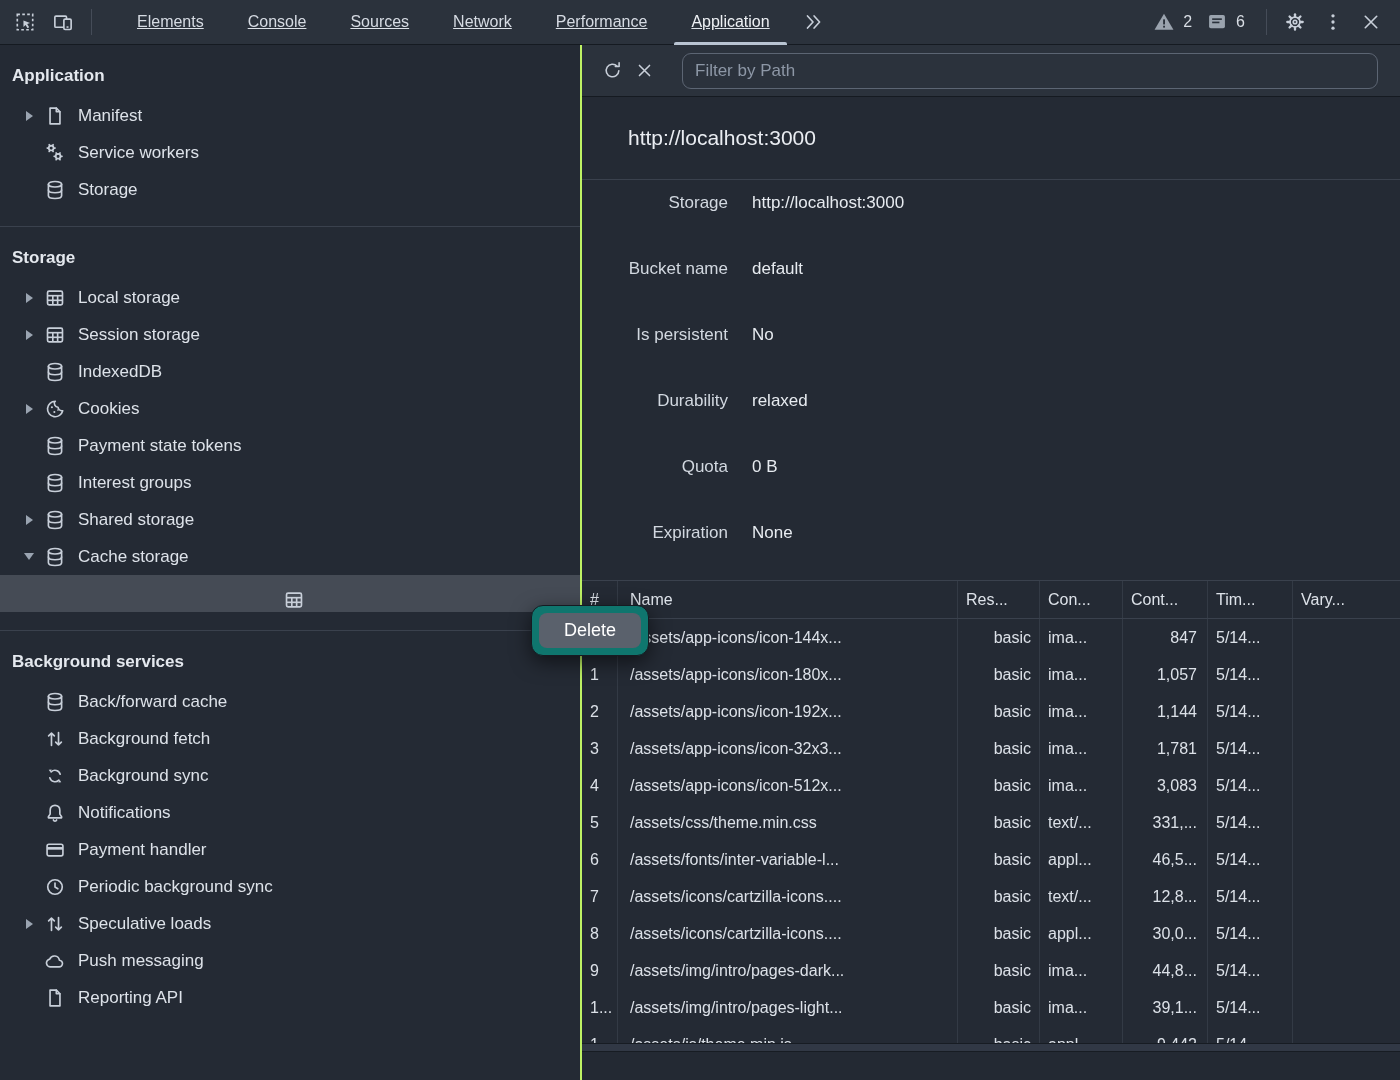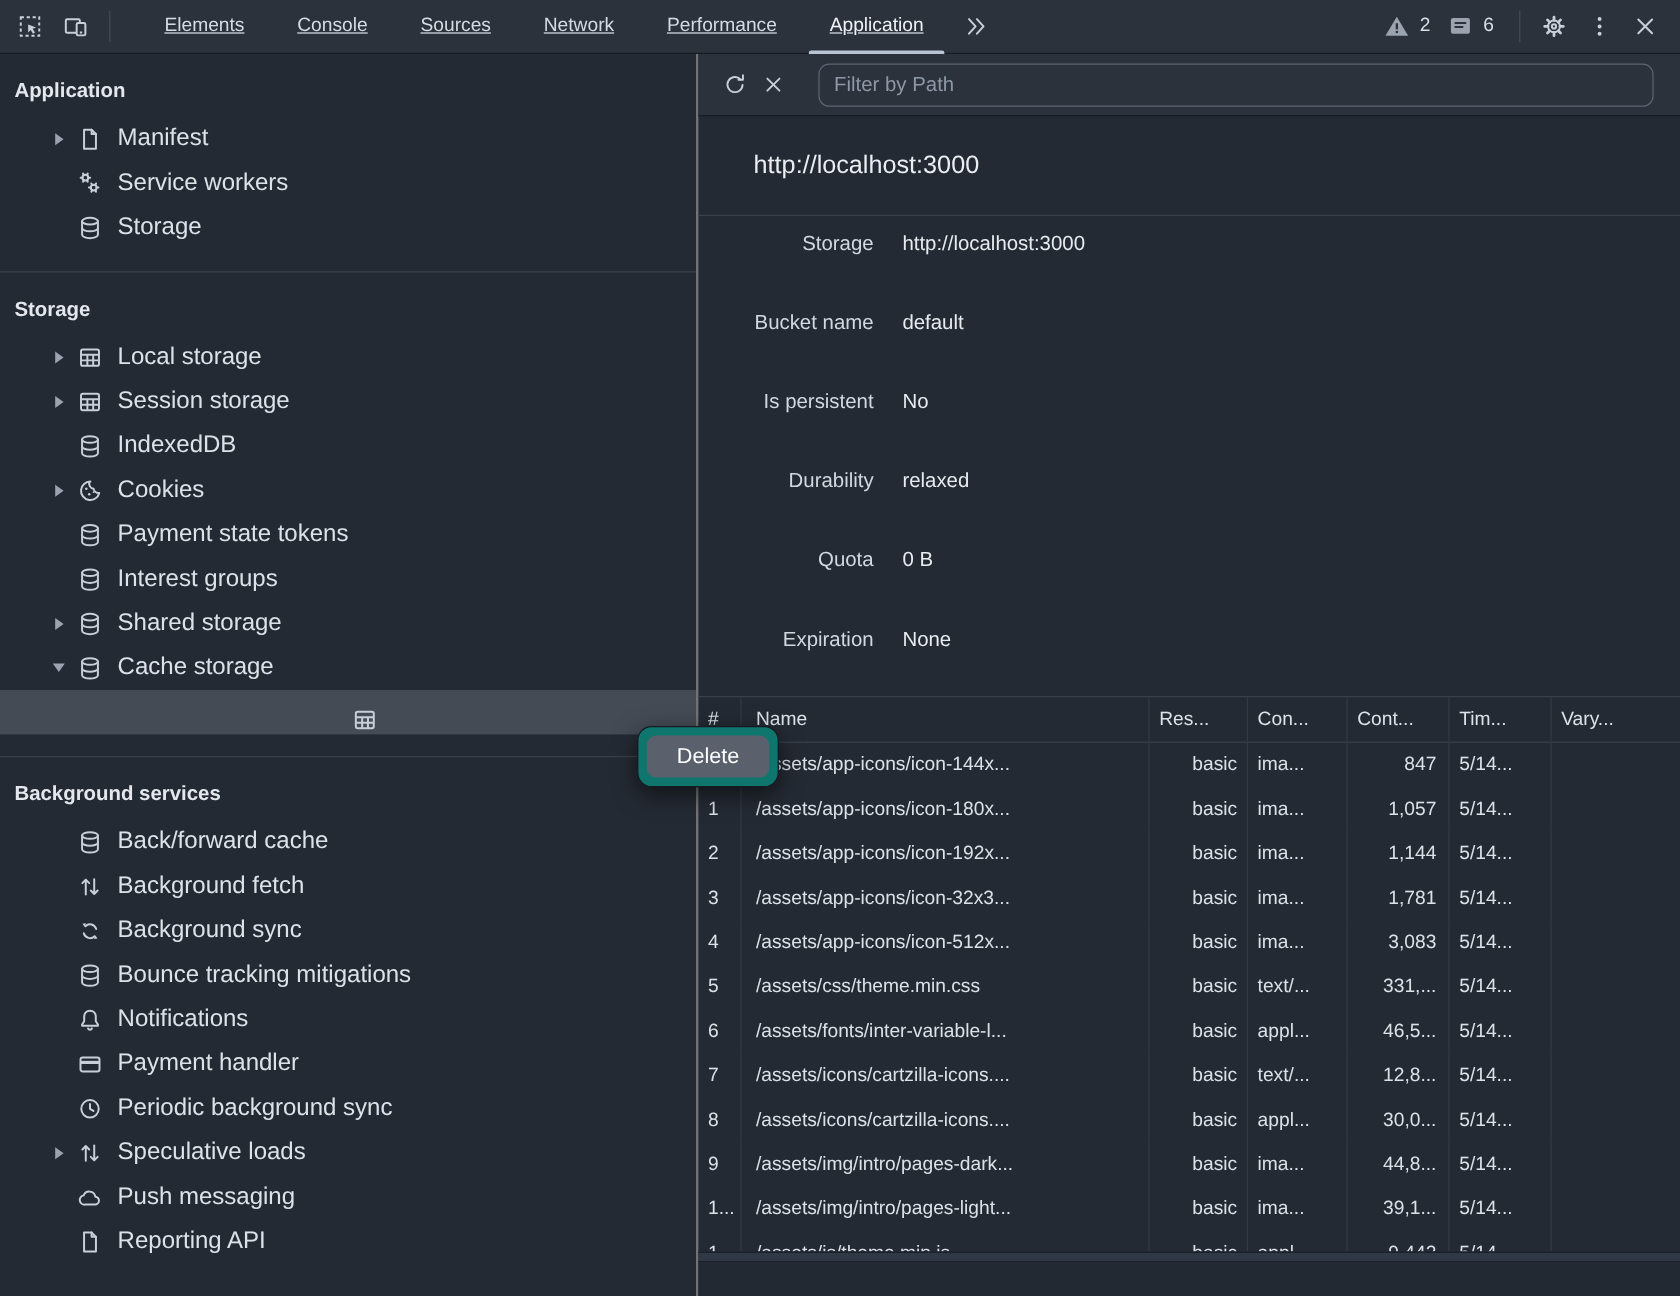--- a/index.html
+++ b/index.html
@@ -24,34 +24,34 @@
   .statgrp{display:flex;align-items:center;}
   .count{font-size:16px;color:#d9dee5;margin:0 12px 0 6px;}
 
   
   .body{display:flex;height:1035px;}
   aside{width:580px;flex:none;background:#242a34;overflow:hidden;}
   .section{border-bottom:1px solid #3a414d;padding:16px 0 18px;}
   .section:last-child{border-bottom:none;}
   .sec-h{height:30px;line-height:30px;padding-left:12px;font-size:17px;font-weight:600;
          color:#e4e8ee;margin-bottom:6px;}
-  .titem{height:37px;display:flex;align-items:center;font-size:20px;color:#dde2e9;white-space:nowrap;padding-left:20px;}
+  .titem{height:37px;display:flex;align-items:center;font-size:17px;color:#dde2e9;white-space:nowrap;}
   .titem.selected{background:#454b55;color:#f2f4f7;flex-direction:column;}
   .exp{width:14px;height:14px;margin-left:22px;flex:none;display:flex;align-items:center;justify-content:center;}
   .titem.child .exp{margin-left:42px;}
   .exp.collapsed::before{content:'';border-left:7px solid #9aa4b1;border-top:5px solid transparent;
          border-bottom:5px solid transparent;}
   .exp.expanded::before{content:'';border-top:7px solid #9aa4b1;border-left:5px solid transparent;
          border-right:5px solid transparent;}
   .ic{margin-left:8px;flex:none;display:flex;}
   .ic svg{width:22px;height:22px;display:block;}
   .tlabel{margin-left:12px;overflow:hidden;text-overflow:ellipsis;}
 
   
-  main{flex:1;display:flex;flex-direction:column;background:#242a34;border-left:2px solid #737373;min-width:0;}
+  main{flex:1;display:flex;flex-direction:column;background:#242a34;border-left:2px solid #bef264;min-width:0;}
   .filter-bar{height:52px;flex:none;background:#2b323c;border-bottom:1px solid #151a21;
               display:flex;align-items:center;padding:0 22px 0 14px;}
   .fbtn{width:32px;height:32px;display:flex;align-items:center;justify-content:center;color:#c6cdd7;flex:none;}
   .fbtn svg{width:21px;height:21px;display:block;}
   .filter-input{flex:1;height:36px;margin-left:22px;background:transparent;border:1px solid #5c6573;
          border-radius:9px;color:#dde2e9;font-size:17px;padding:0 12px;outline:none;
          font-family:"Liberation Sans",sans-serif;}
   .filter-input::placeholder{color:#8d97a6;}
   .origin-title{height:83px;flex:none;display:flex;align-items:center;padding-left:46px;
          font-size:21px;color:#eaedf2;border-bottom:1px solid #3a414d;}
@@ -365,31 +365,20 @@
                 <path d="M14.7 8.4a4.9 4.9 0 0 0-8.2-2.2" fill="none" stroke="#c8cfd9" stroke-width="1.5" stroke-linecap="round" stroke-linejoin="round"></path>
                 <path d="M7 4l-2.7.4 1.5 2.3z" fill="#c8cfd9"></path>
               </svg>
             </span>
             <span class="tlabel">Background sync</span>
           </div>
           <div class="titem">
             <span class="exp none"></span>
             <span class="ic">
               <svg viewBox="0 0 20 20">
-                <ellipse cx="10" cy="4.8" rx="6" ry="2.5" fill="none" stroke="#c8cfd9" stroke-width="1.5" stroke-linecap="round" stroke-linejoin="round"></ellipse>
-                <path d="M4 4.8v10.4c0 1.4 2.7 2.5 6 2.5s6-1.1 6-2.5V4.8" fill="none" stroke="#c8cfd9" stroke-width="1.5" stroke-linecap="round" stroke-linejoin="round"></path>
-                <path d="M4 10c0 1.4 2.7 2.5 6 2.5s6-1.1 6-2.5" fill="none" stroke="#c8cfd9" stroke-width="1.5" stroke-linecap="round" stroke-linejoin="round"></path>
-              </svg>
-            </span>
-            <span class="tlabel">Bounce tracking mitigations</span>
-          </div>
-          <div class="titem">
-            <span class="exp none"></span>
-            <span class="ic">
-              <svg viewBox="0 0 20 20">
                 <path d="M10 3c-2.7 0-4.4 1.9-4.4 4.4v3.6L4 13.4v1h12v-1l-1.6-2.4V7.4C14.4 4.9 12.7 3 10 3z" fill="none" stroke="#c8cfd9" stroke-width="1.5" stroke-linecap="round" stroke-linejoin="round"></path>
                 <path d="M8.5 16.3a1.6 1.6 0 0 0 3 0" fill="none" stroke="#c8cfd9" stroke-width="1.5" stroke-linecap="round" stroke-linejoin="round"></path>
               </svg>
             </span>
             <span class="tlabel">Notifications</span>
           </div>
           <div class="titem">
             <span class="exp none"></span>
             <span class="ic">
               <svg viewBox="0 0 20 20">

